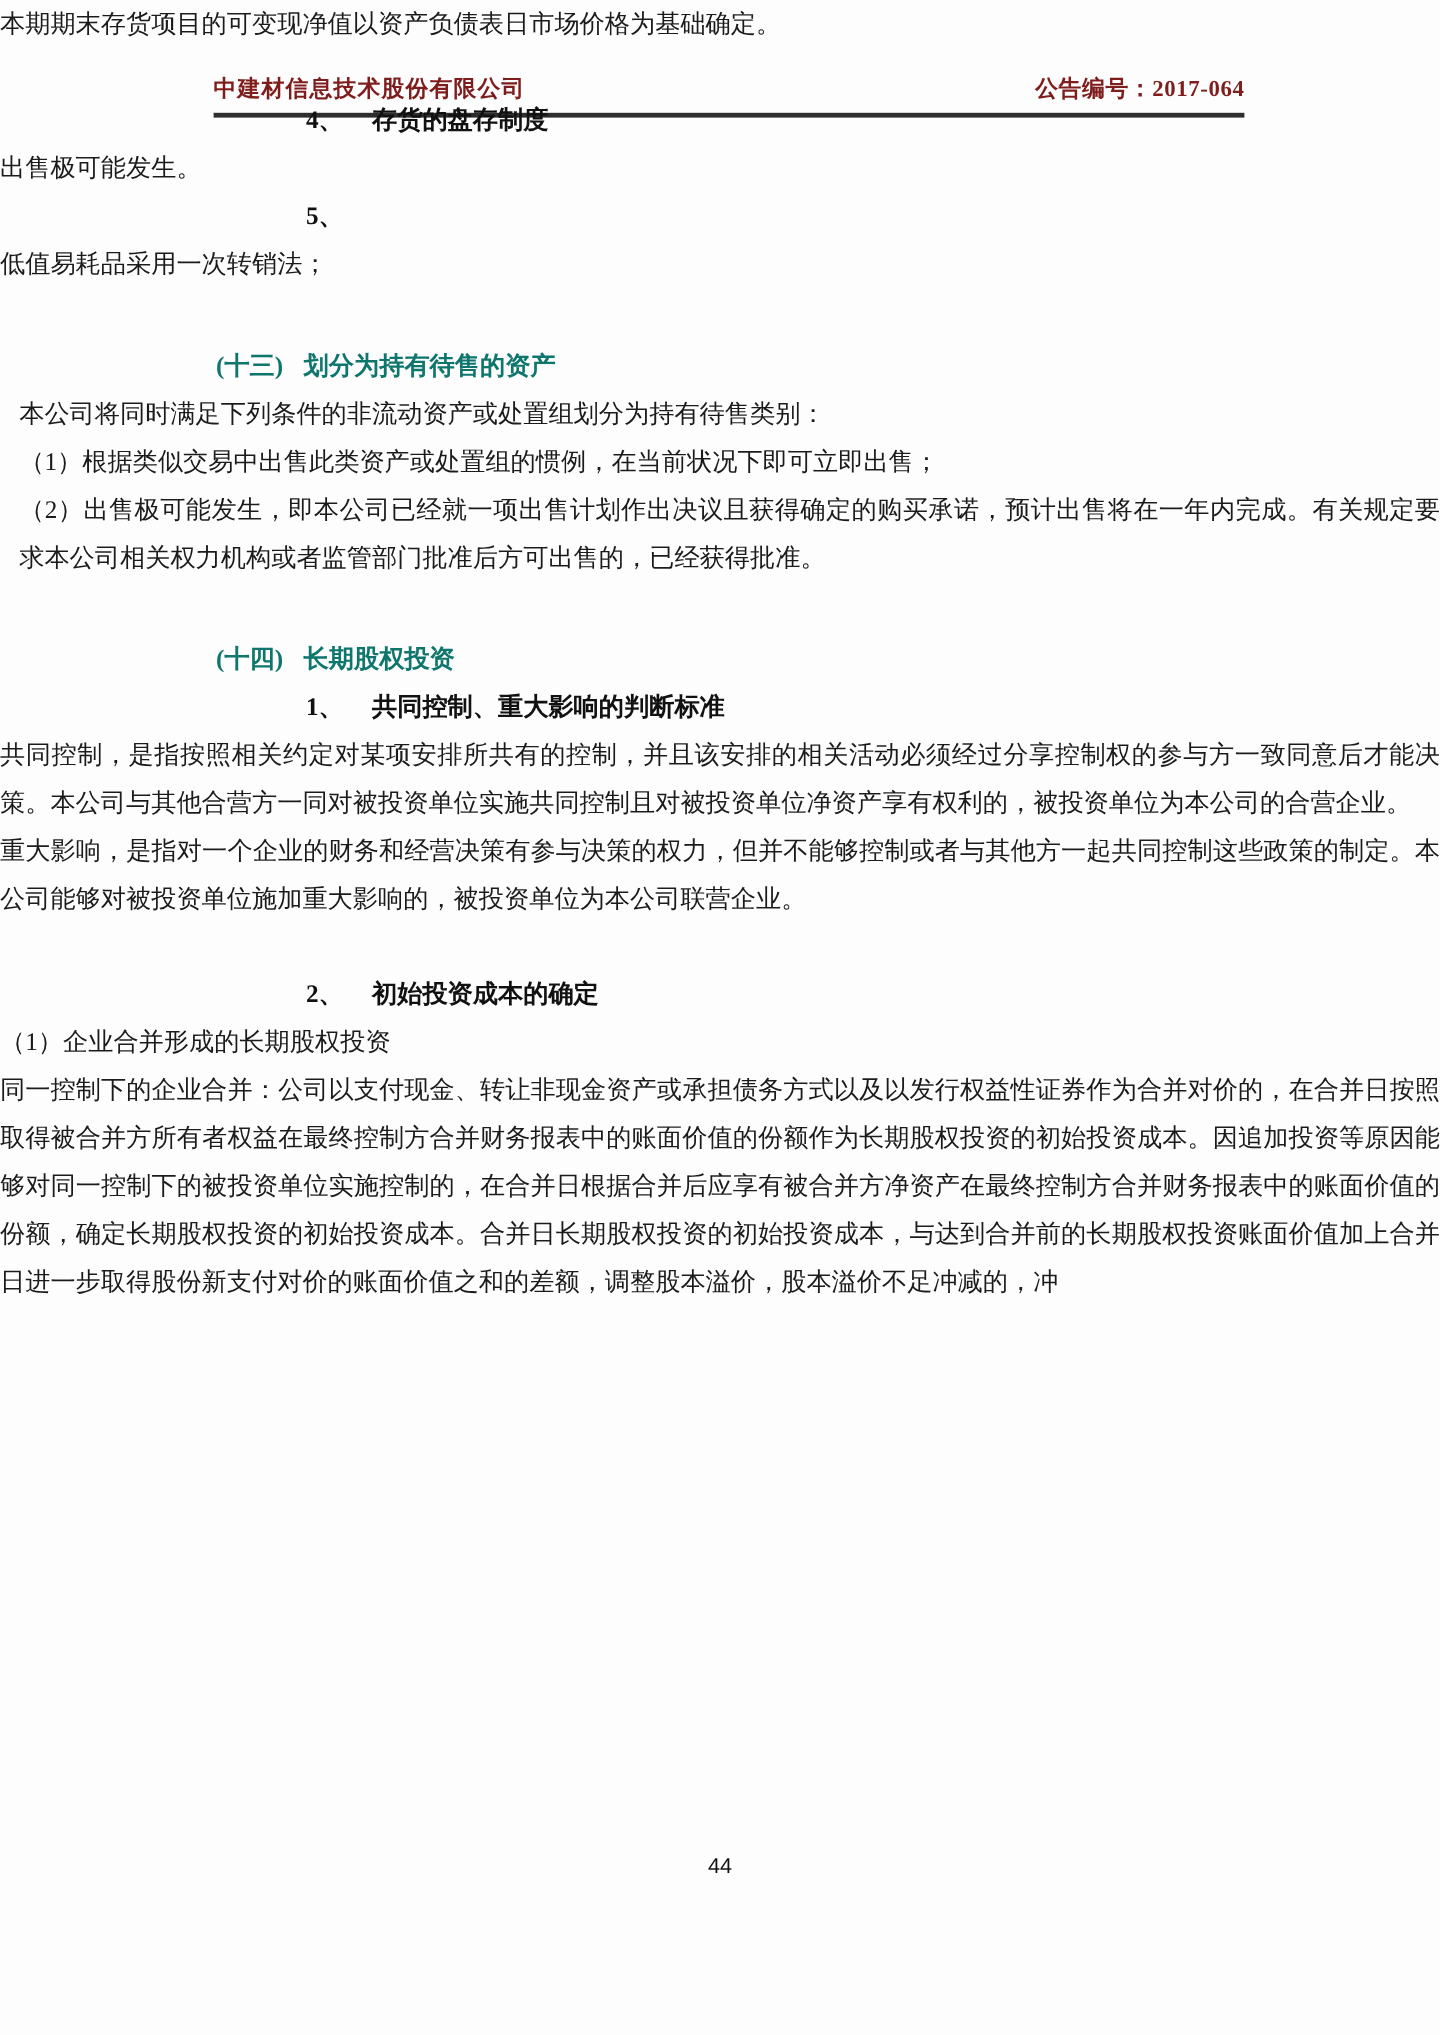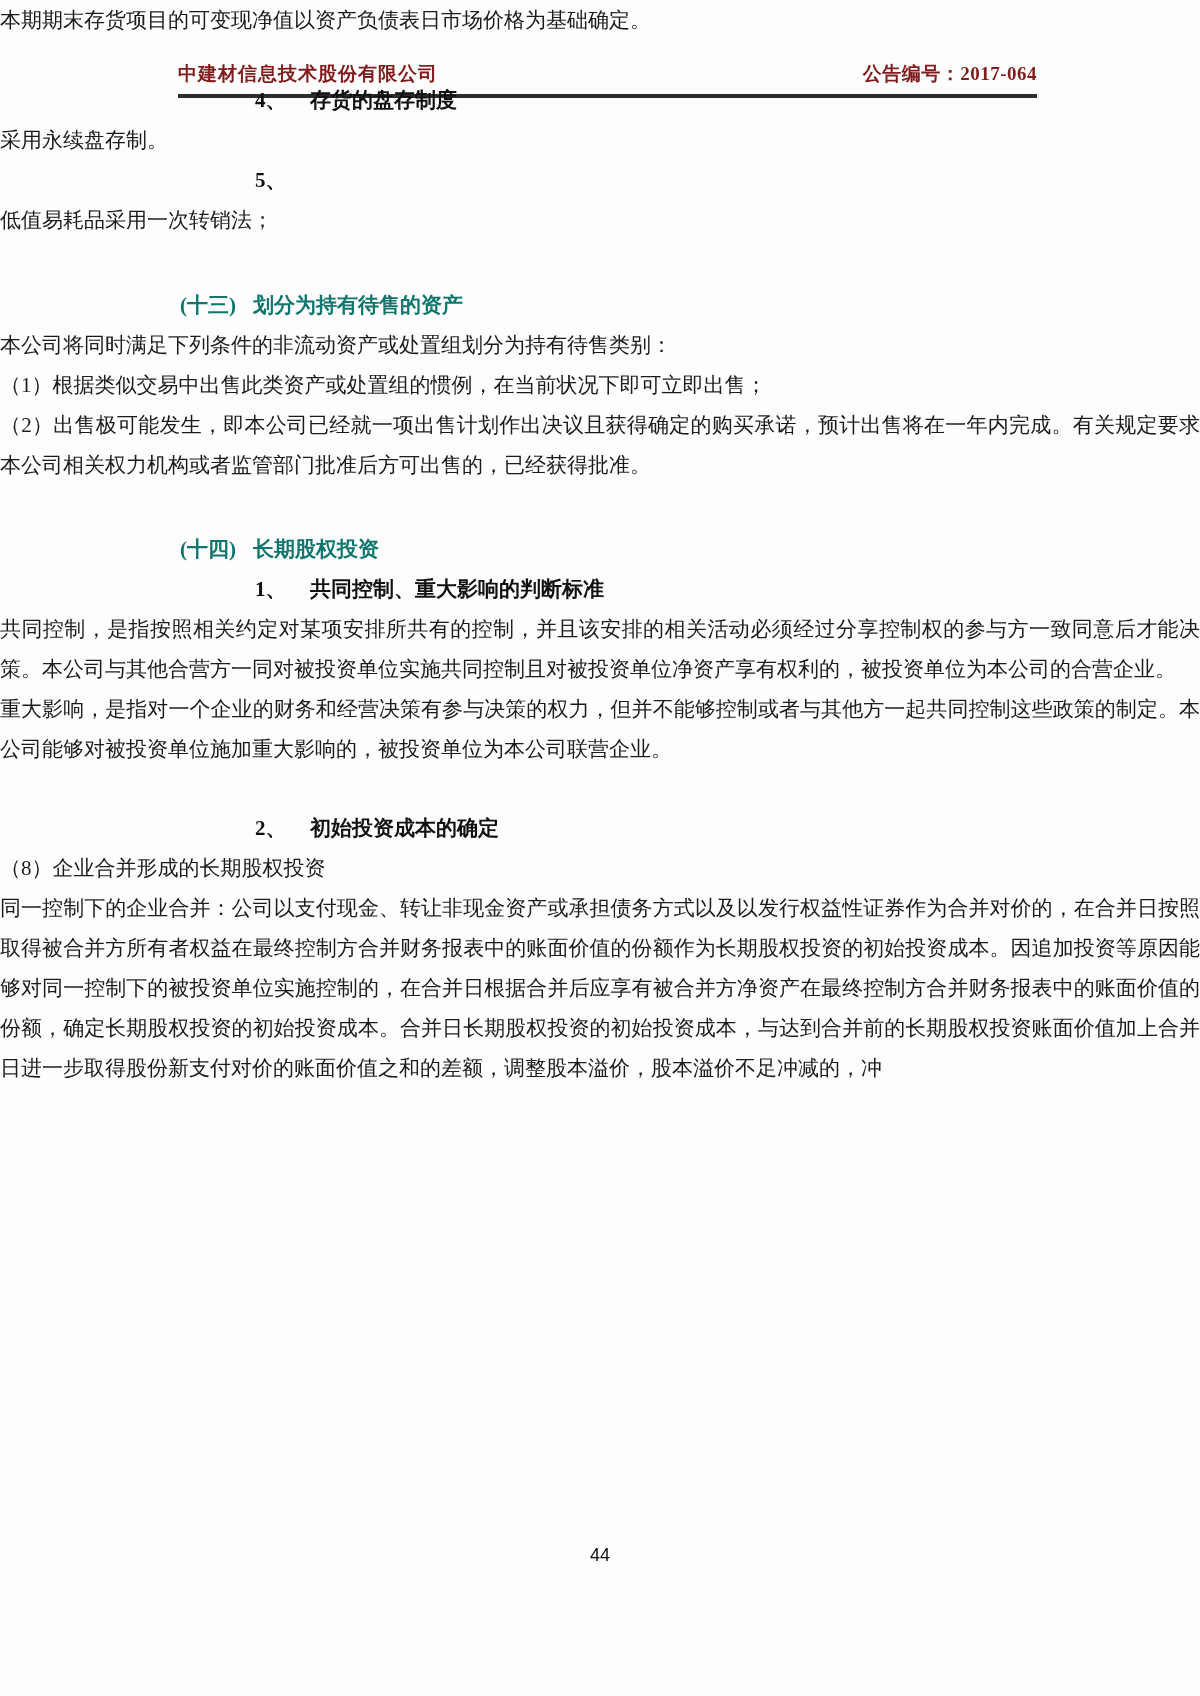--- a/index.html
+++ b/index.html
@@ -24,21 +24,21 @@
     font-size:19px;font-weight:700;letter-spacing:1px;
     color:#7f1d1d;
   }
   .hdr .right{letter-spacing:0.5px;}
   
   .content{
     position:absolute;top:0;left:0;width:100%;
     font-size:21px;line-height:40px;
   }
   .content p{margin:0;font-family:Liberation Serif, serif;}
-  .lvB{margin-left:255px;margin-right:163px;}
+  .lvB{margin-left:255px;margin-right:163px;padding-left:16px;}
   .lvC{margin-left:310px;margin-right:163px;}
   .just{text-align:justify;}
   .h-sec{display:flex;margin-left:180px;margin-right:163px;font-weight:700;color:#0f766e;}
   .h-sec .num{width:73px;flex:none;}
   .h-item{display:flex;margin-left:255px;margin-right:163px;font-weight:700;color:#111;}
   .h-item .num{width:55px;flex:none;}
   .mt152{margin-top:152px;}
   .mt40{margin-top:40px;}
   .mt44{margin-top:44px;}
   .mt45{margin-top:45px;}
@@ -63,21 +63,21 @@
   </header>
 
   <main class="content">
 
     <p class="lvC mt152">本期期末存货项目的可变现净值以资产负债表日市场价格为基础确定。</p>
 
     <div class="h-item mt40">
       <span class="num">4、</span>
       <span>存货的盘存制度</span>
     </div>
-    <p class="lvC">采用永续盘存制。</p>
+    <p class="lvC">出售极可能发生。</p>
 
     <div class="h-item">
       <span class="num">5、</span>
     </div>
     <p class="lvC">低值易耗品采用一次转销法；</p>
 
     <div class="h-sec mt45">
       <span class="num">(十三)</span>
       <span>划分为持有待售的资产</span>
     </div>
@@ -94,21 +94,21 @@
       <span class="num">1、</span>
       <span>共同控制、重大影响的判断标准</span>
     </div>
     <p class="lvC just mt4">共同控制，是指按照相关约定对某项安排所共有的控制，并且该安排的相关活动必须经过分享控制权的参与方一致同意后才能决策。本公司与其他合营方一同对被投资单位实施共同控制且对被投资单位净资产享有权利的，被投资单位为本公司的合营企业。</p>
     <p class="lvC just">重大影响，是指对一个企业的财务和经营决策有参与决策的权力，但并不能够控制或者与其他方一起共同控制这些政策的制定。本公司能够对被投资单位施加重大影响的，被投资单位为本公司联营企业。</p>
 
     <div class="h-item mt39">
       <span class="num">2、</span>
       <span>初始投资成本的确定</span>
     </div>
-    <p class="lvC">（8）企业合并形成的长期股权投资</p>
+    <p class="lvC">（1）企业合并形成的长期股权投资</p>
     <p class="lvC just mt4">同一控制下的企业合并：公司以支付现金、转让非现金资产或承担债务方式以及以发行权益性证券作为合并对价的，在合并日按照取得被合并方所有者权益在最终控制方合并财务报表中的账面价值的份额作为长期股权投资的初始投资成本。因追加投资等原因能够对同一控制下的被投资单位实施控制的，在合并日根据合并后应享有被合并方净资产在最终控制方合并财务报表中的账面价值的份额，确定长期股权投资的初始投资成本。合并日长期股权投资的初始投资成本，与达到合并前的长期股权投资账面价值加上合并日进一步取得股份新支付对价的账面价值之和的差额，调整股本溢价，股本溢价不足冲减的，冲</p>
 
   </main>
 
   <footer class="ftr">
     <span>44</span>
   </footer>
 
 </div>
 

